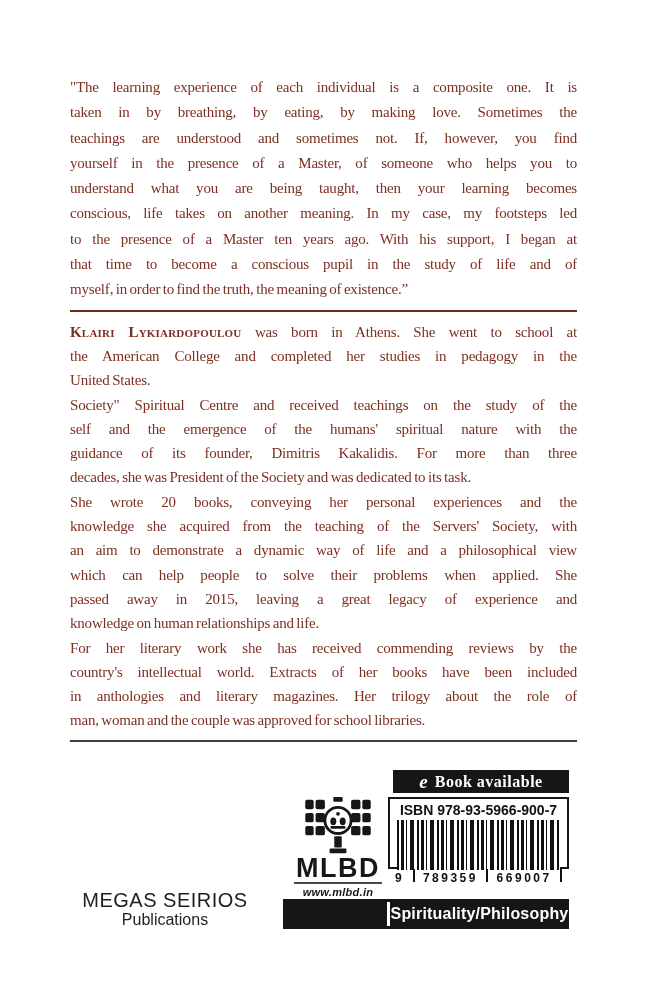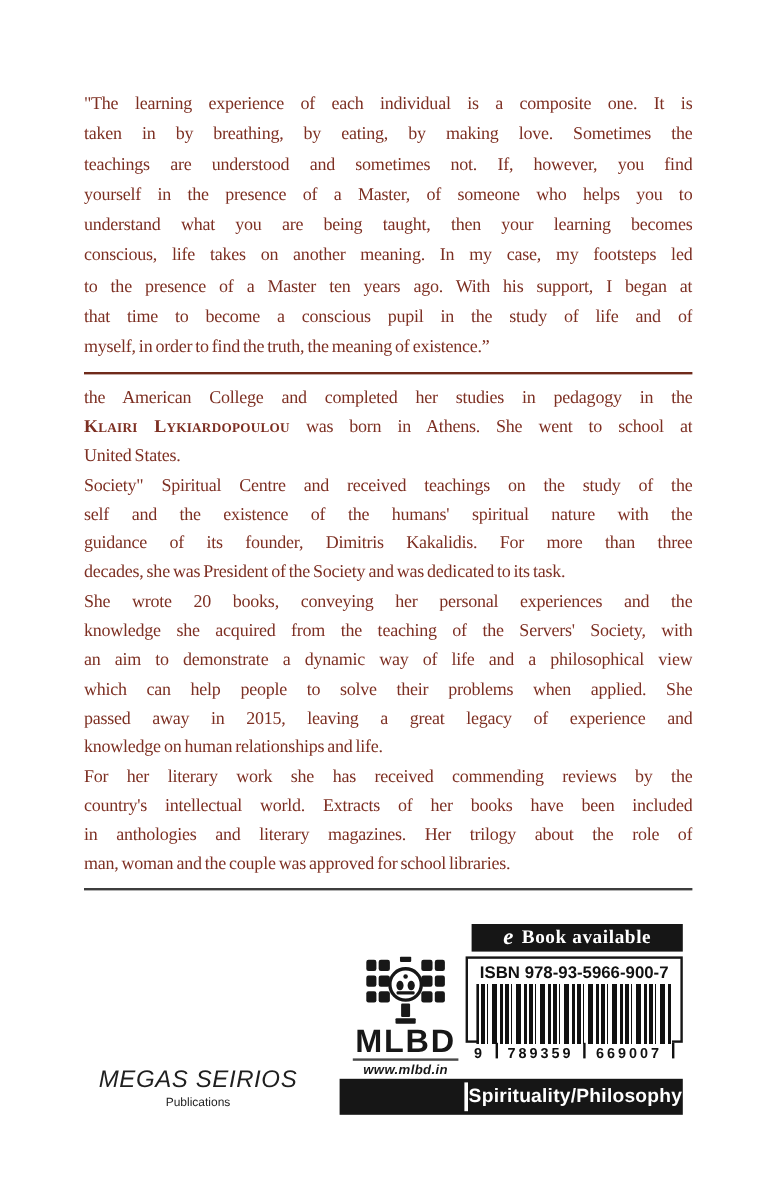--- a/index.html
+++ b/index.html
@@ -38,22 +38,22 @@
     border:none; border-top:2px solid #3d3d3d;
     margin:7px 0 0 0;
   }
 
   
   .megas {
     position:absolute; left:70px; top:889px; width:190px;
     text-align:center; color:#1f1f1f;
     font-family:"Liberation Sans", sans-serif;
   }
-  .megas .l1 { font-size:20px; letter-spacing:0.5px; line-height:22px;font-style:italic; }
-  .megas .l2 { font-size:10px; line-height:18px; }
+  .megas .l1 { font-size:20px; letter-spacing:0.5px; line-height:22px; }
+  .megas .l2 { font-size:16px; line-height:18px; }
 
   .mlbd {
     position:absolute; left:292px; top:797px; width:92px;
     text-align:center; color:#171717;
     font-family:"Liberation Sans", sans-serif;
   }
   .mlbd svg { display:block; margin:0 auto; }
   .mlbd .name { font-size:27px; font-weight:bold; letter-spacing:1.5px; line-height:26px; }
   .mlbd .sep  { border:none; border-top:2px solid #4a4a4a; margin:1px 2px 2px 2px; }
   .mlbd .site { font-size:11px; font-weight:bold; letter-spacing:0.3px;font-style:italic; }
@@ -114,27 +114,27 @@
       <div class="jline">conscious, life takes on another meaning. In my case, my footsteps led</div>
       <div class="jline">to the presence of a Master ten years ago. With his support, I began at</div>
       <div class="jline">that time to become a conscious pupil in the study of life and of</div>
       <div class="jline last">myself, in order to find the truth, the meaning of existence.”</div>
     </div>
 
   <hr class="rule-maroon">
 
   <div class="bio">
     <div>
+        <div class="jline"><span class="bold-sc">Klairi Lykiardopoulou</span><span> was born in Athens. She went to school at</span></div>
         <div class="jline">the American College and completed her studies in pedagogy in the</div>
-        <div class="jline"><span class="bold-sc">Klairi Lykiardopoulou</span><span> was born in Athens. She went to school at</span></div>
         <div class="jline last">United States.</div>
       </div>
     <div>
         <div class="jline">Society" Spiritual Centre and received teachings on the study of the</div>
-        <div class="jline">self and the existence of the humans' spiritual nature with the</div>
+        <div class="jline">self and the emergence of the humans' spiritual nature with the</div>
         <div class="jline">guidance of its founder, Dimitris Kakalidis. For more than three</div>
         <div class="jline last">decades, she was President of the Society and was dedicated to its task.</div>
       </div>
     <div>
         <div class="jline">She wrote 20 books, conveying her personal experiences and the</div>
         <div class="jline">knowledge she acquired from the teaching of the Servers' Society, with</div>
         <div class="jline">an aim to demonstrate a dynamic way of life and a philosophical view</div>
         <div class="jline">which can help people to solve their problems when applied. She</div>
         <div class="jline">passed away in 2015, leaving a great legacy of experience and</div>
         <div class="jline last">knowledge on human relationships and life.</div>

